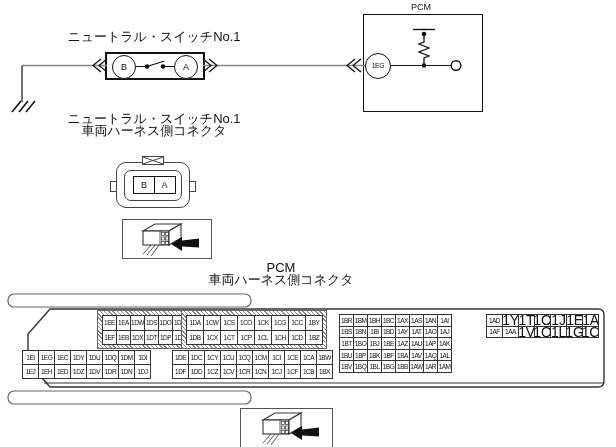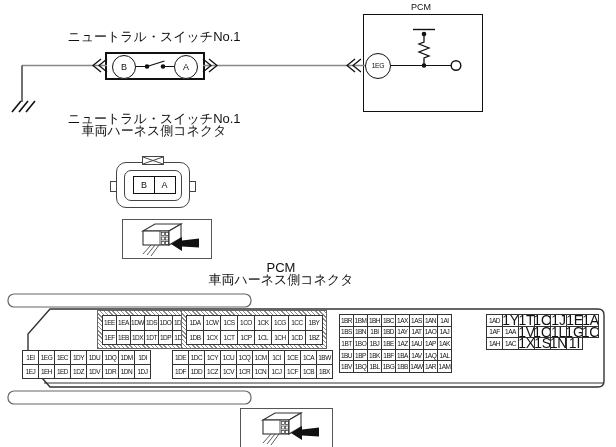--- a/index.html
+++ b/index.html
@@ -283,28 +283,20 @@
       </div>
       <div class="pin-row">
         <div class="pin-cell">1AF</div>
         <div class="pin-cell">1AA</div>
         <div class="pin-cell pin-big">1V</div>
         <div class="pin-cell pin-big">1Q</div>
         <div class="pin-cell pin-big">1L</div>
         <div class="pin-cell pin-big">1G</div>
         <div class="pin-cell pin-big">1C</div>
       </div>
-      <div class="pin-row">
-        <div class="pin-cell">1AH</div>
-        <div class="pin-cell">1AC</div>
-        <div class="pin-cell pin-big">1X</div>
-        <div class="pin-cell pin-big">1S</div>
-        <div class="pin-cell pin-big">1N</div>
-        <div class="pin-cell pin-big">1I</div>
-      </div>
     </div>
 
   <div class="icon-box" style="left:240px;top:408px;width:93px;height:42px;">
     <svg width="88" height="38" viewBox="0 0 88 38">
       <g transform="translate(12,1)">
         <polygon points="10,10 22,3 48,3 36,10" fill="#fff" stroke="#333" stroke-width="1.1"></polygon>
         <rect x="10" y="10" width="26" height="14" fill="#fff" stroke="#333" stroke-width="1.1"></rect>
         <polygon points="36,10 48,3 48,17 36,24" fill="#fff" stroke="#333" stroke-width="1.1"></polygon>
         <path d="M27,10 V24" stroke="#333" stroke-width="0.8"></path>
         <g fill="none" stroke="#333" stroke-width="0.7">

